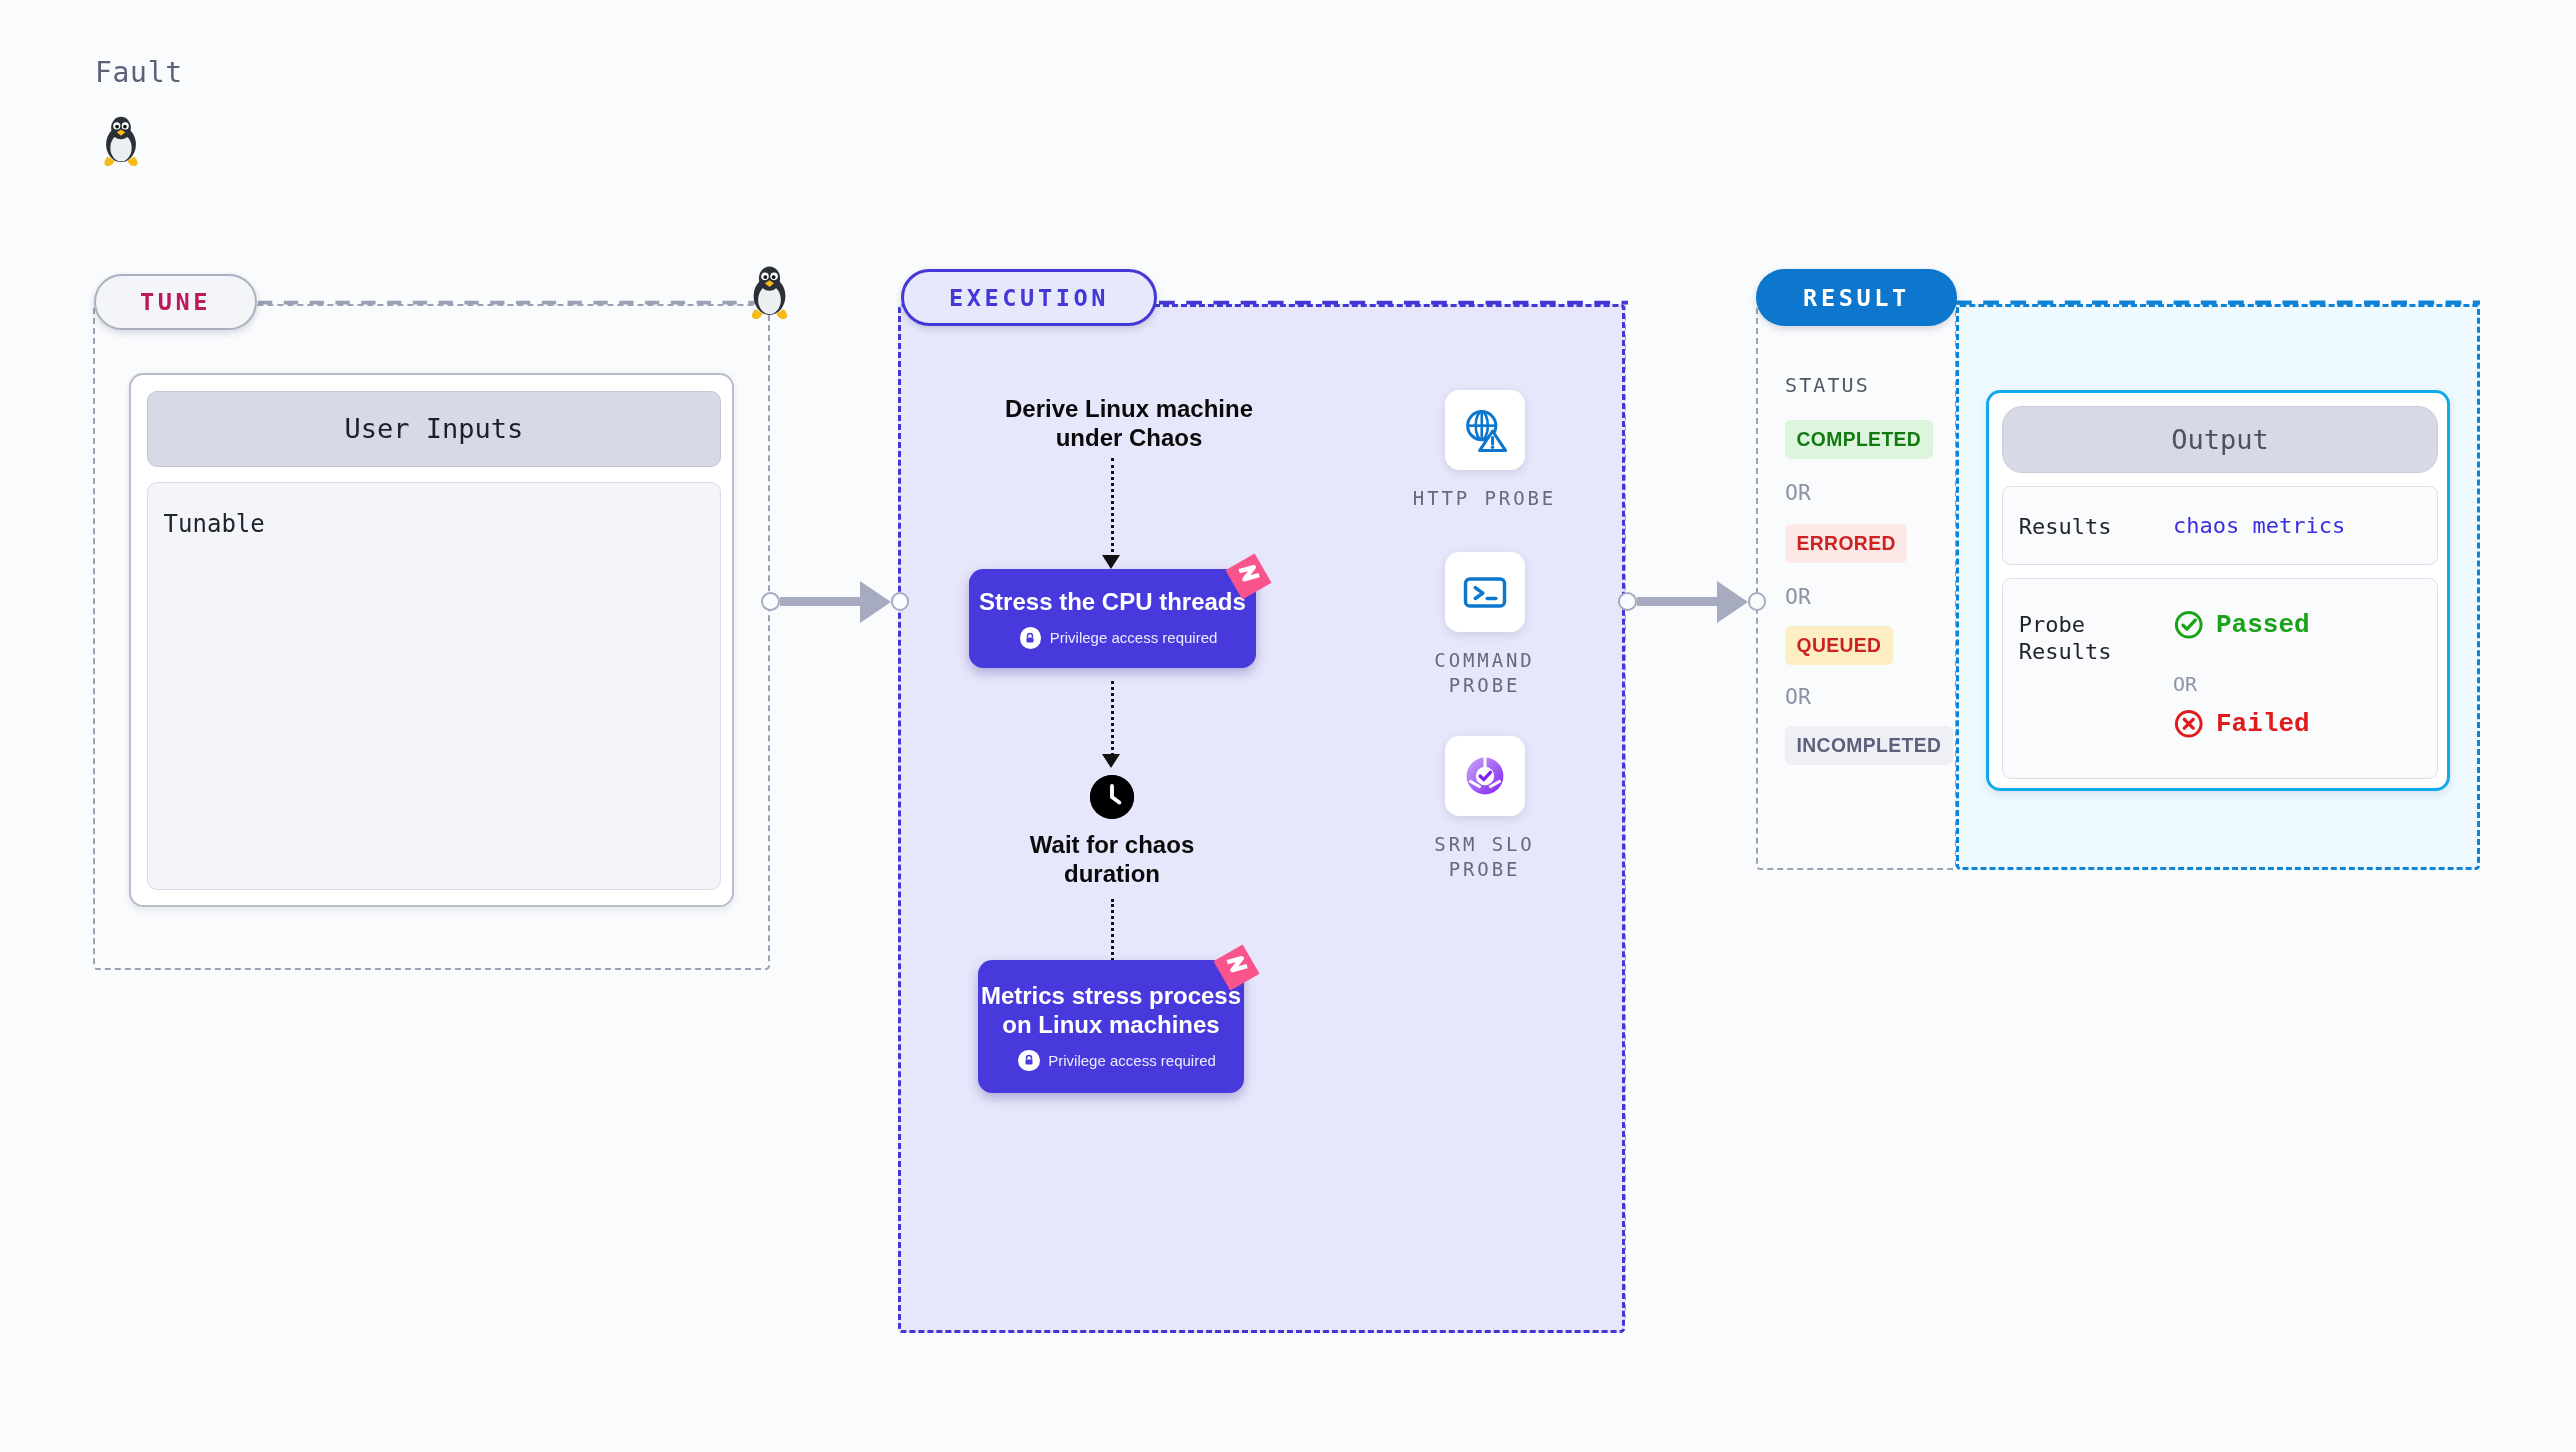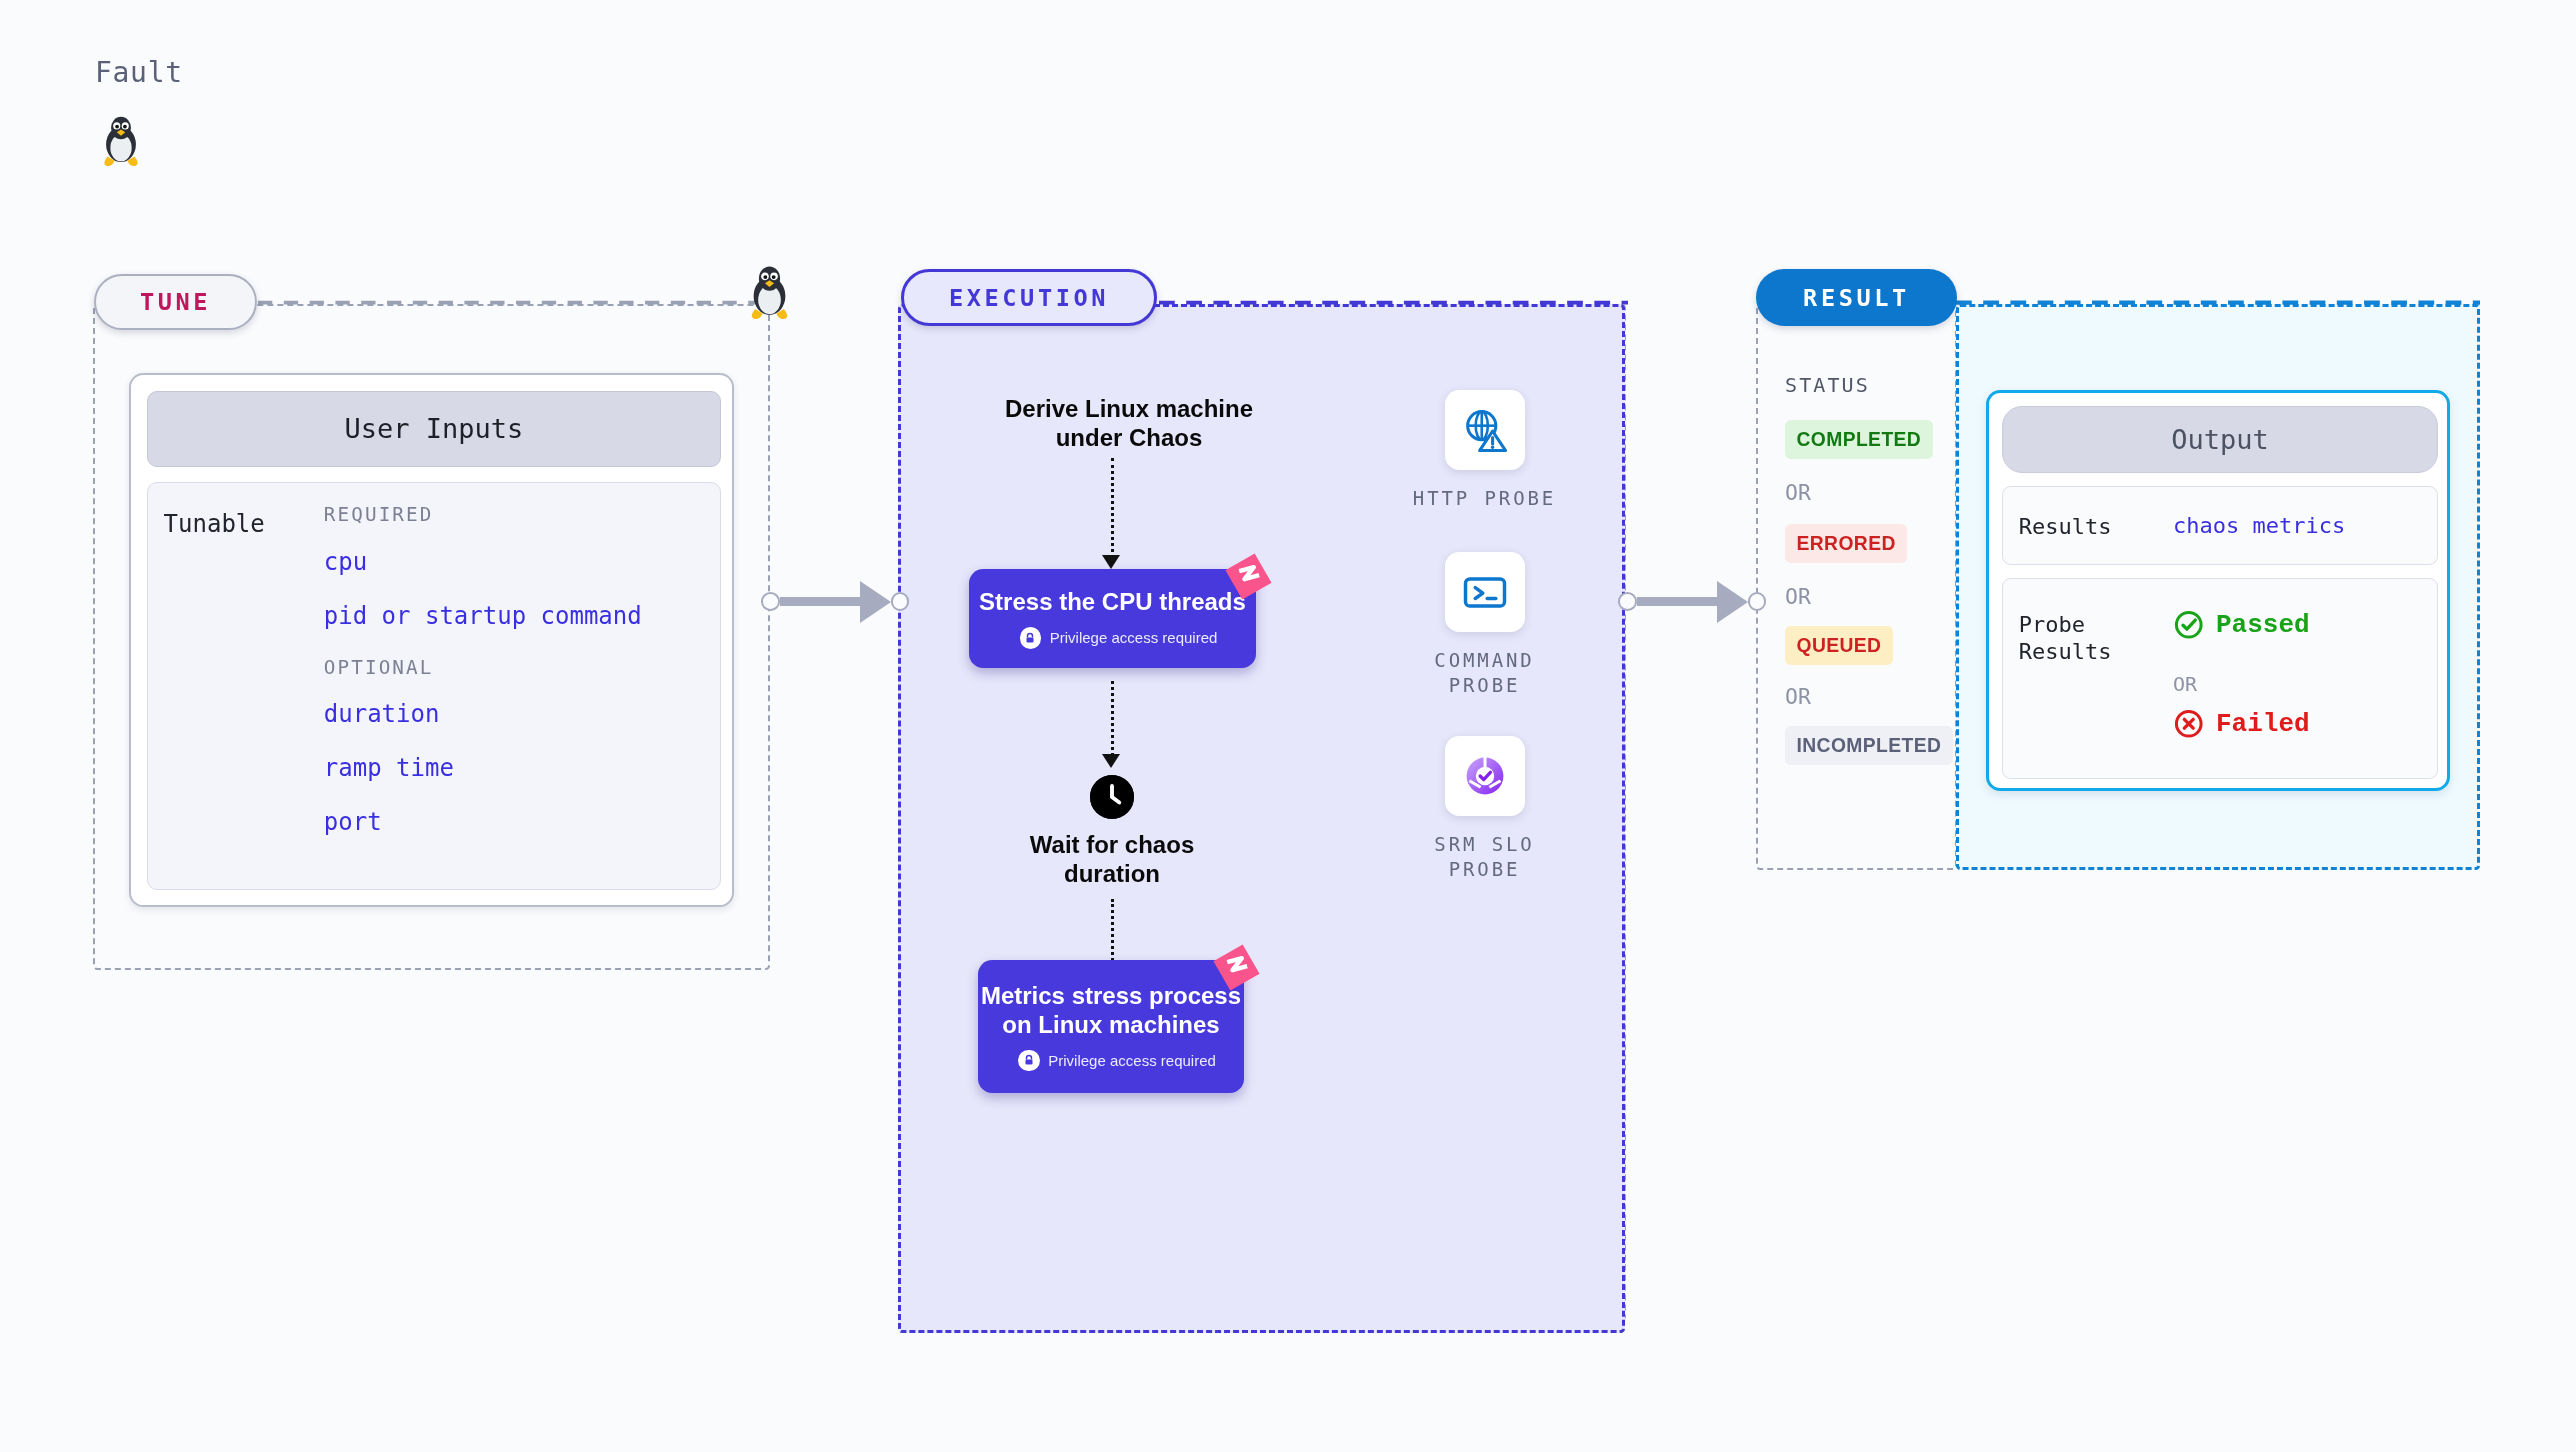--- a/index.html
+++ b/index.html
@@ -197,29 +197,20 @@
     <circle cx="36.5" cy="16" r="2.6" fill="#111"></circle>
   <path d="M25 24 L31 20 L37 24 L31 29 Z" fill="#f5bb16"></path>
   <path d="M12 58 Q4 68 10 71 Q18 73 22 64 Z" fill="#f5bb16"></path>
   <path d="M50 58 Q58 68 52 71 Q44 73 40 64 Z" fill="#f5bb16"></path>
 </svg>
 
 <div class="abs" id="userinputs-card">
   <div id="userinputs-head">User Inputs</div>
   <div id="tunable-box">
     <div id="tunable-label">Tunable</div>
-    <div id="tunable-list">
-      <div class="t-group">REQUIRED</div>
-      <div class="t-item">cpu</div>
-      <div class="t-item">pid or startup command</div>
-      <div class="t-group">OPTIONAL</div>
-      <div class="t-item">duration</div>
-      <div class="t-item">ramp time</div>
-      <div class="t-item">port</div>
-    </div>
   </div>
 </div>
 
 <div class="conn" style="left:761px;top:587px;">
   <span class="dot"></span>
   <span class="bar" style="width:80px"></span>
   <span class="head"></span>
   <span class="dot"></span>
 </div>
 

